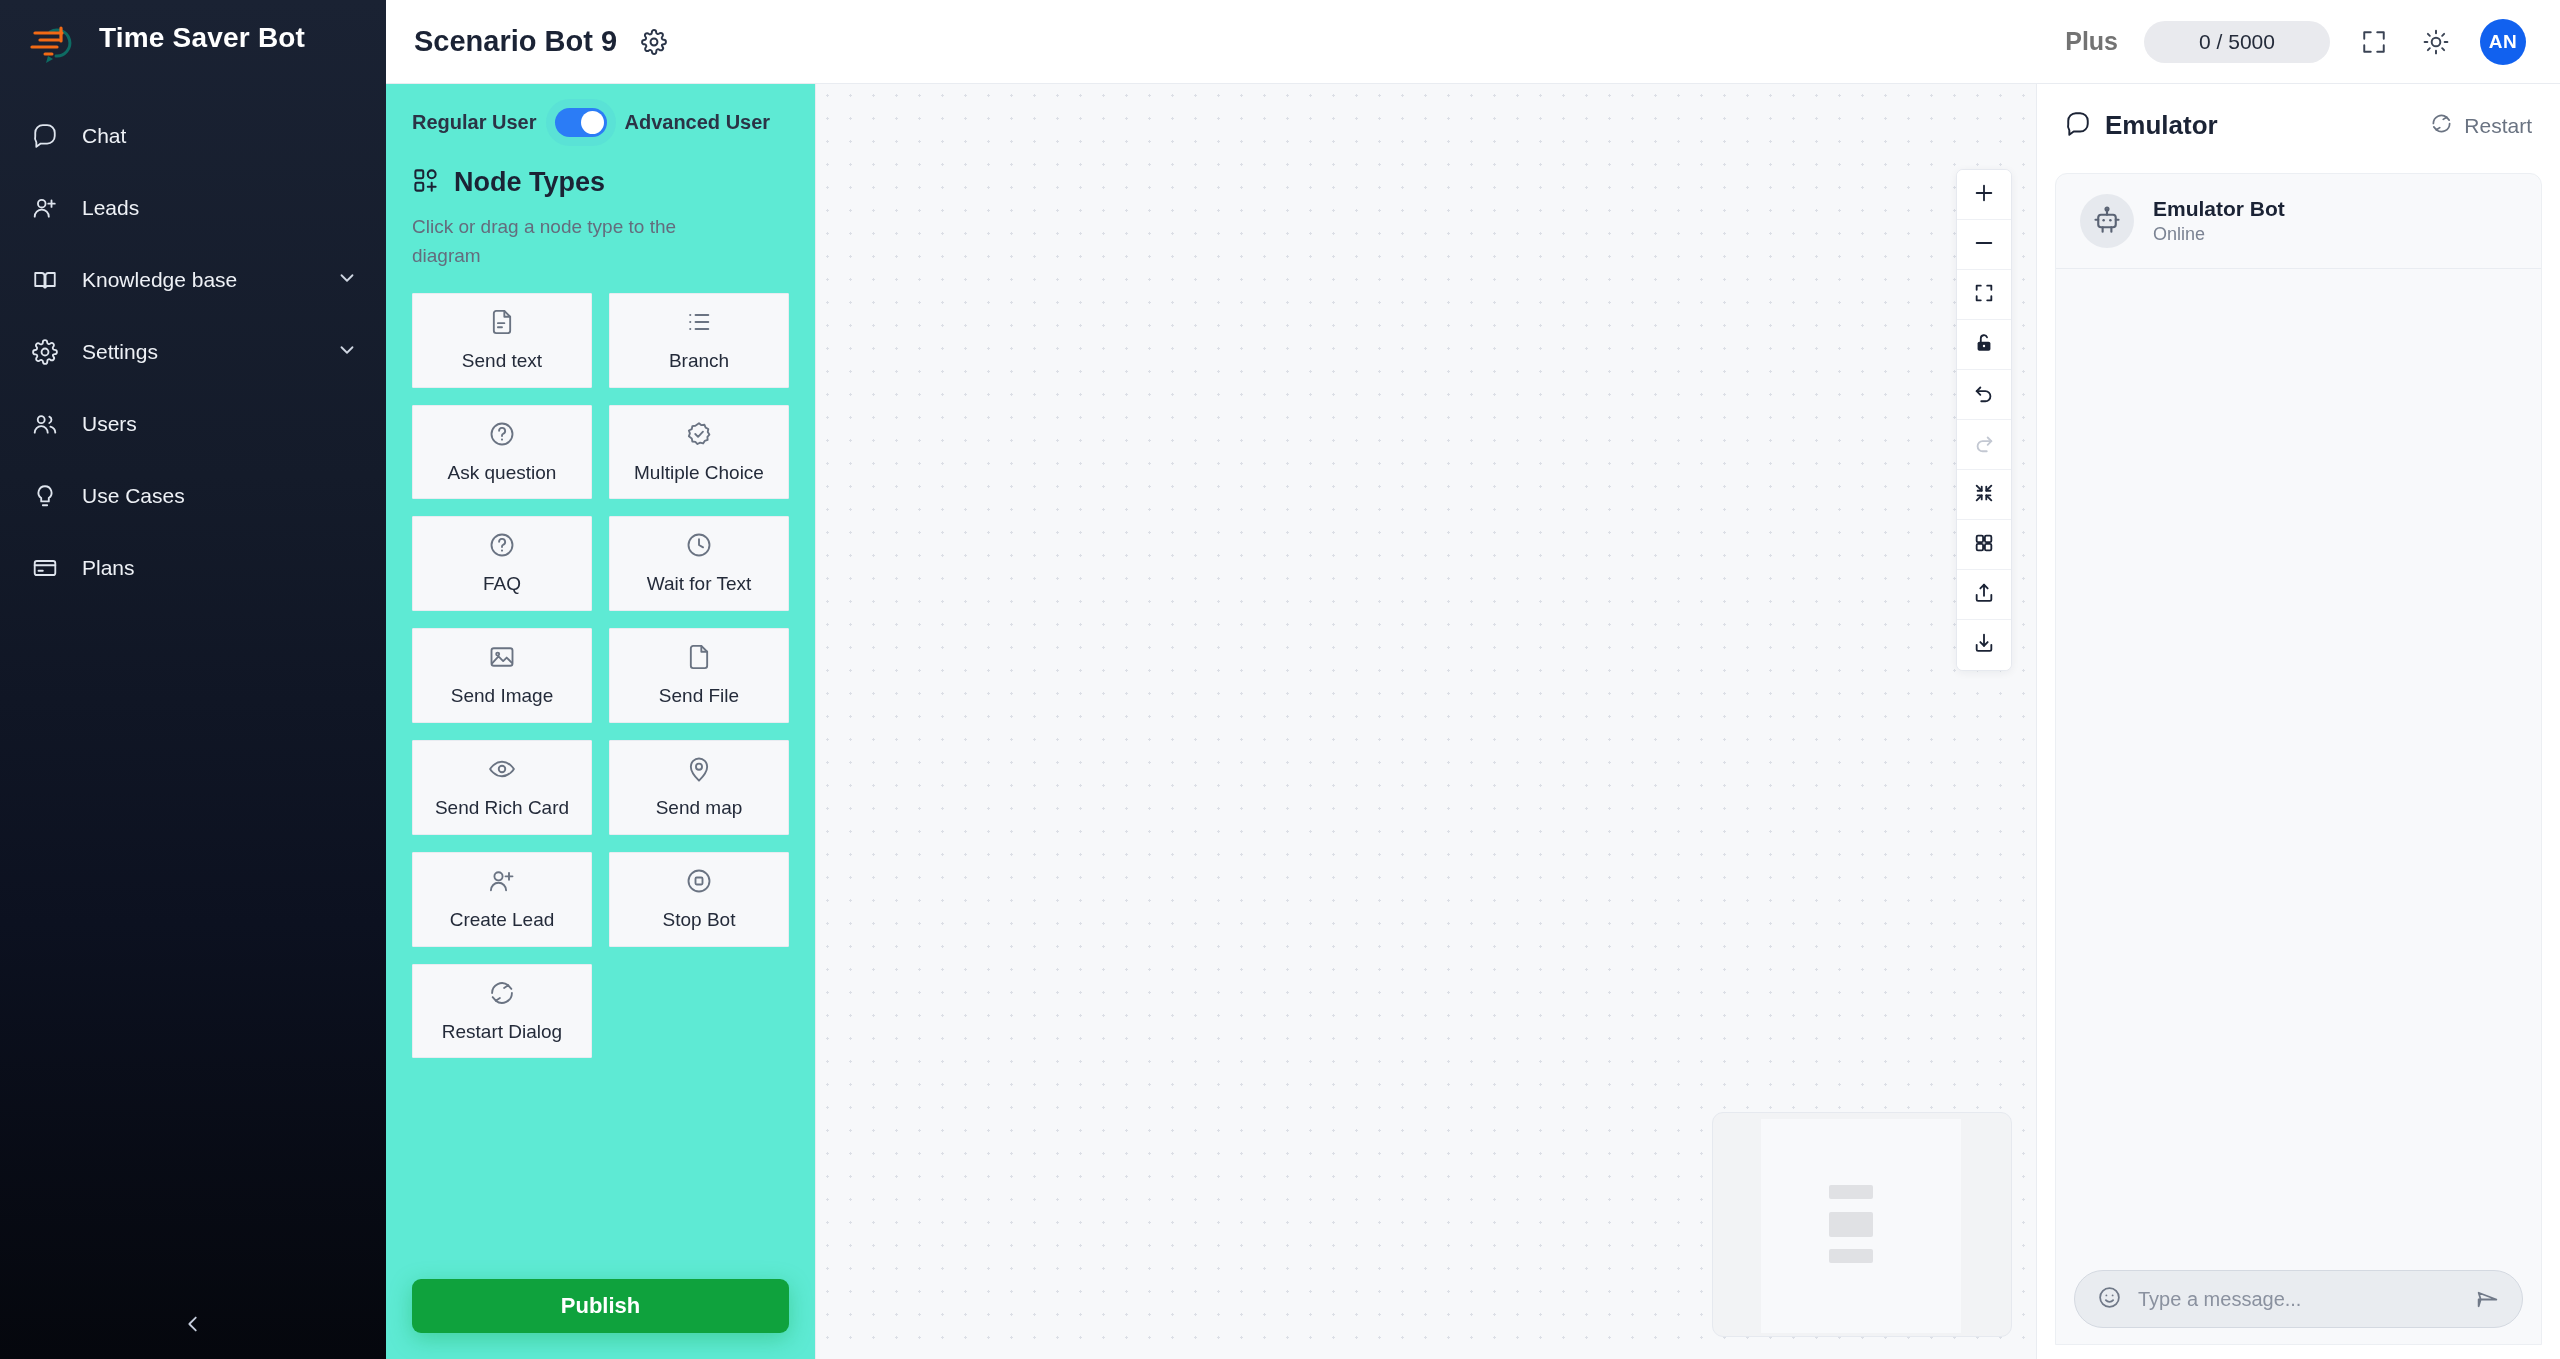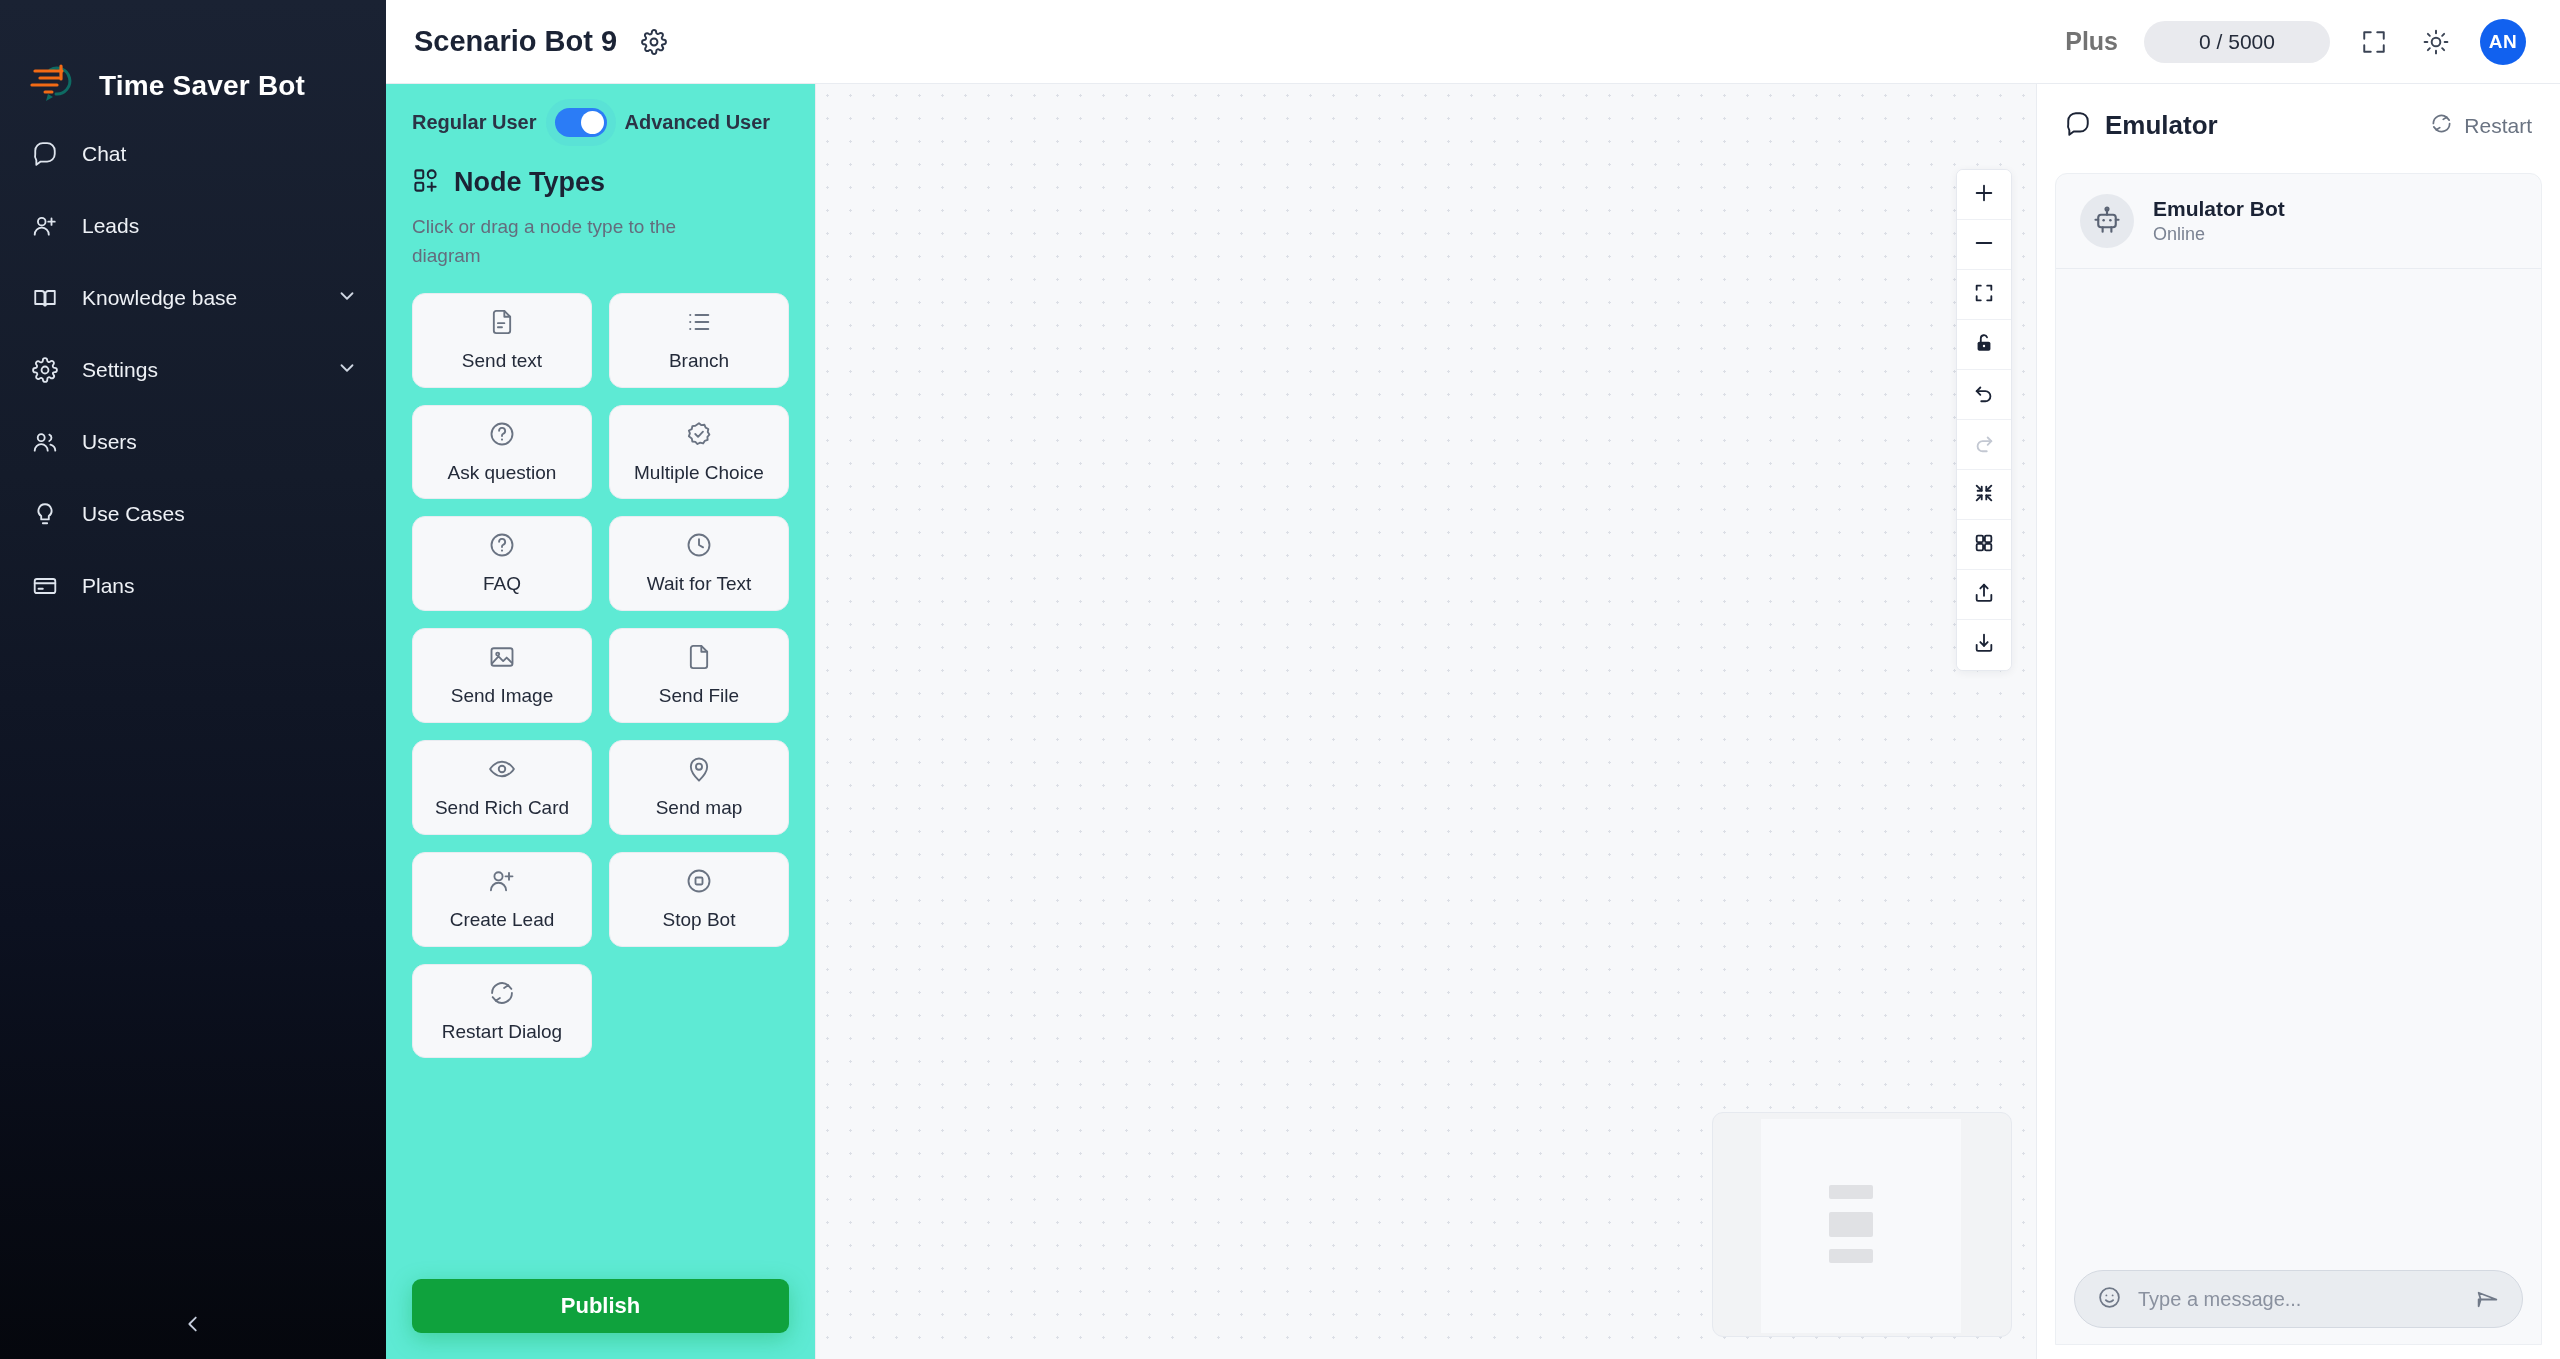--- a/index.html
+++ b/index.html
@@ -10,21 +10,21 @@
     background: #ffffff;
   }
   .app { display: flex; width: 2560px; height: 1359px; position: relative; }
 
   
   .sidebar {
     width: 386px; height: 1359px; flex: 0 0 386px;
     background: linear-gradient(180deg, #1a2233 0%, #141b2a 35%, #0c1120 68%, #05070d 100%);
     position: relative; color: #ffffff;
   }
-  .brand { display: flex; align-items: flex-end; gap: 17px; padding: 22px 0 0 26px; height: 84px; margin-top: 18px; }
+  .brand { display: flex; align-items: flex-start; gap: 17px; padding: 22px 0 0 26px; height: 84px; }
   .brand-logo { width: 56px; height: 42px; flex: 0 0 56px; position: relative; }
   .brand-title { font-size: 28px; font-weight: bold; letter-spacing: .2px; color: #ffffff; }
   .nav { margin-top: 16px; }
   .nav-item {
     display: flex; align-items: center; gap: 22px;
     height: 72px; padding: 0 28px 0 30px; cursor: pointer;
     color: #e8ecf3;
   }
   .nav-ico { width: 30px; height: 30px; flex: 0 0 30px; display: flex; align-items: center; justify-content: center; }
   .nav-ico svg { width: 26px; height: 26px; stroke: #dfe5ee; fill: none; stroke-width: 1.7; stroke-linecap: round; stroke-linejoin: round; }
@@ -88,21 +88,21 @@
   .panel-head svg { width: 27px; height: 27px; stroke: #1b2335; fill: none; stroke-width: 1.8; stroke-linecap: round; stroke-linejoin: round; }
   .panel-title { font-size: 27px; font-weight: bold; color: #1b2335; }
   .panel-sub { margin-top: 14px; font-size: 19px; line-height: 1.55; color: #646c7d; max-width: 330px; }
 
   .node-grid {
     margin-top: 22px; display: grid; grid-template-columns: 1fr 1fr;
     gap: 17px; overflow: hidden; align-content: start;
     max-height: 880px;
   }
   .node-card {
-    background: #f7f8fa; border: 1px solid #e9ecf1; border-radius: 13px;
+    background: #f7f8fa; border: 1px solid #e9ecf1; border-radius: 1px;
     min-height: 92px; display: flex; flex-direction: column;
     align-items: center; justify-content: center; gap: 10px;
     padding: 14px 8px; cursor: grab; text-align: center;
   }
   .node-card svg { width: 28px; height: 28px; stroke: #6a7382; fill: none; stroke-width: 1.6; stroke-linecap: round; stroke-linejoin: round; }
   .node-card-label { font-size: 19px; color: #242b3a; line-height: 1.2; }
   .node-card.tall { min-height: 92px; }
 
   .publish-wrap { position: absolute; left: 26px; right: 26px; bottom: 26px; }
   .publish-btn {

